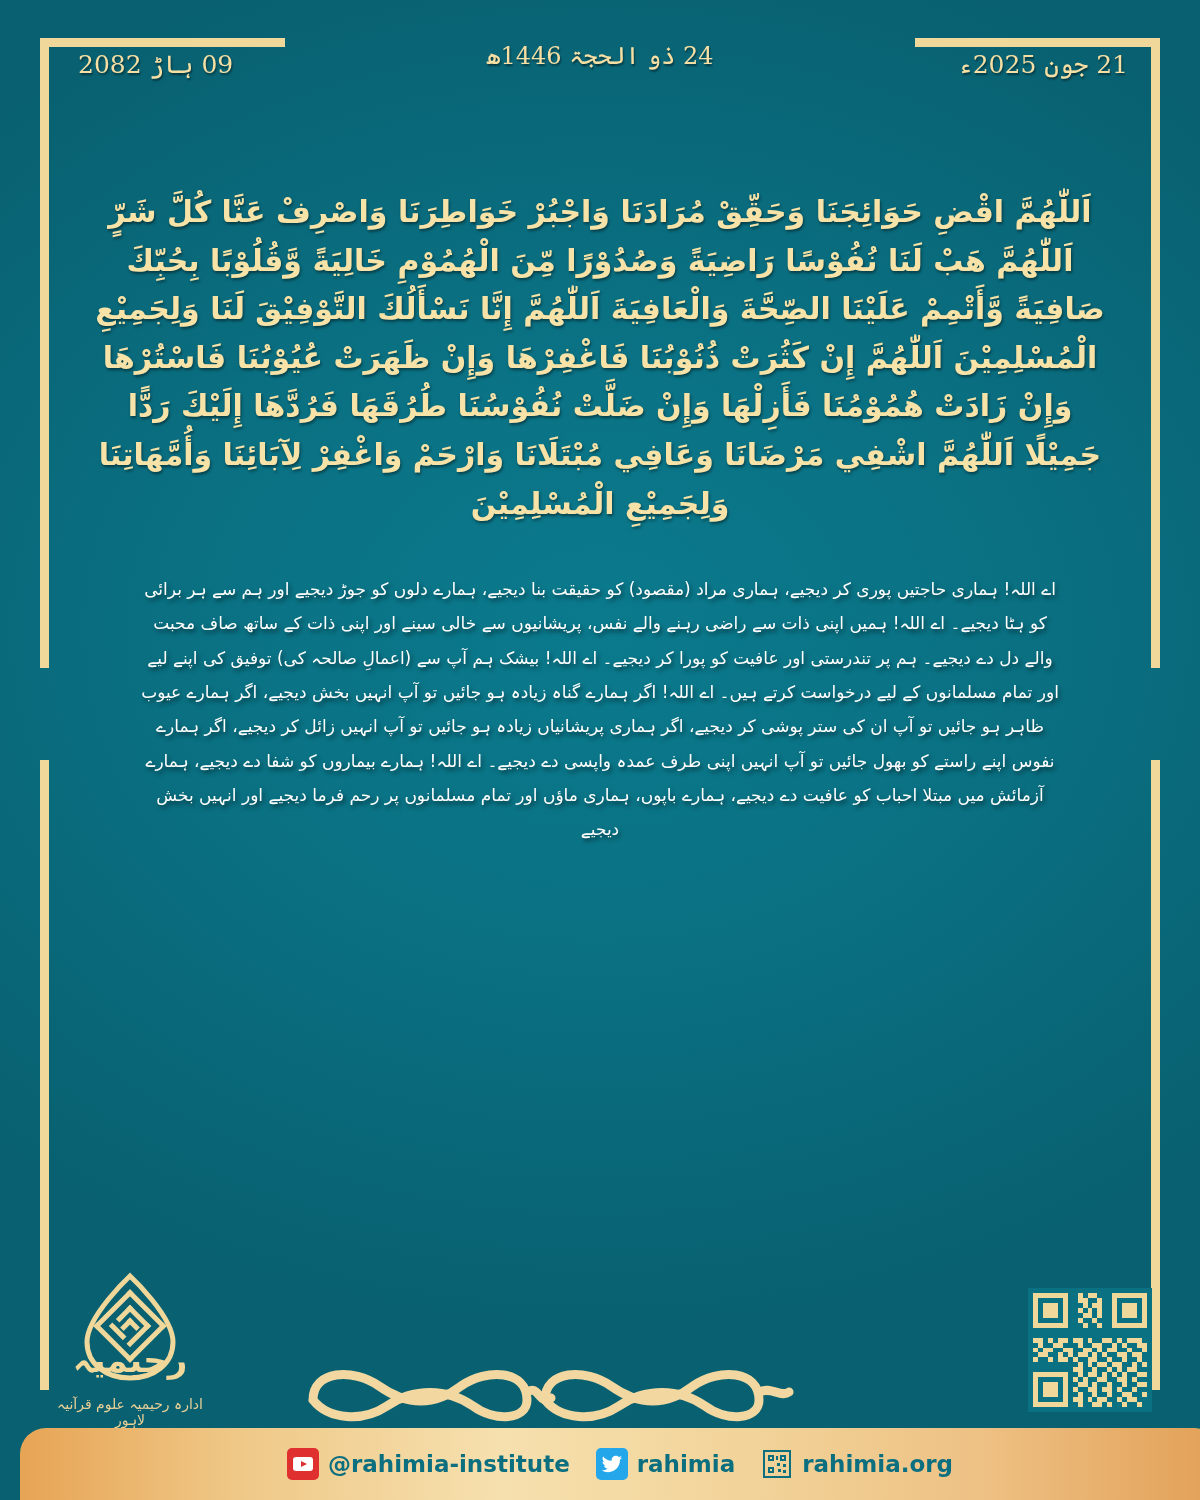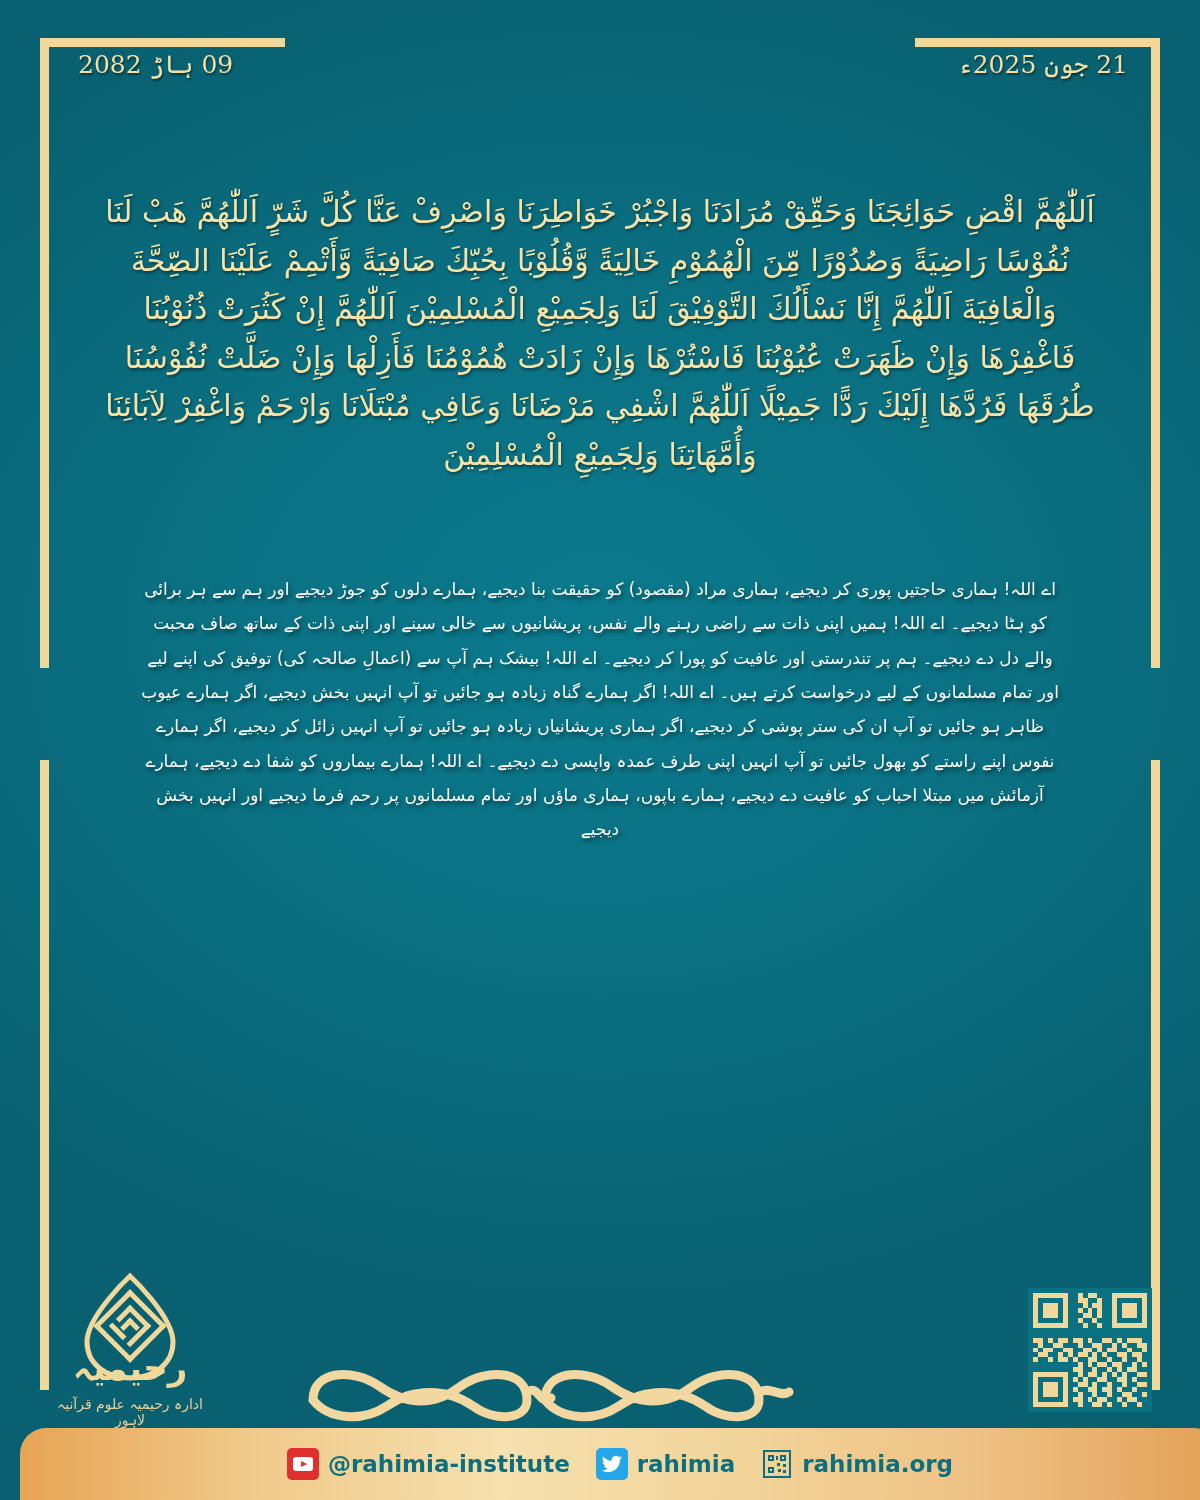--- a/index.html
+++ b/index.html
@@ -60,41 +60,41 @@
   .arabic{
     position:absolute;
     top:188px;left:95px;right:95px;
     text-align:center;
     direction:rtl;
     color:#f7e3a8;
     font-size:30px;
     line-height:1.62;
     font-family:"DejaVu Sans","Liberation Sans",sans-serif;
     text-shadow:1px 2px 3px rgba(0,0,0,.45);
-    font-weight:normal;
+    font-weight:bold;
   }
 
   
   .urdu{
     position:absolute;
     top:572px;left:140px;right:140px;
     text-align:center;
     direction:rtl;
     color:#ffffff;
     font-size:17px;
     line-height:2.02;
     font-family:"DejaVu Sans","Liberation Sans",sans-serif;
     text-shadow:2px 3px 4px rgba(0,0,0,.5);
   }
 
   
   .logo{position:absolute;left:55px;top:1272px;width:150px;height:168px;}
   .logo svg{display:block;}
   .logo-word{
-    position:absolute;left:0;right:0;top:76px;
+    position:absolute;left:0;right:0;top:68px;
     text-align:center;color:#f0d79a;
     font-size:34px;font-weight:bold;direction:rtl;
     font-family:"DejaVu Sans","Liberation Sans",sans-serif;
   }
   .logo-sub{
     position:absolute;left:0;right:0;top:124px;
     text-align:center;color:#e7cf96;
     font-size:14px;direction:rtl;letter-spacing:.5px;
     font-family:"DejaVu Sans","Liberation Sans",sans-serif;
   }
@@ -136,20 +136,21 @@
 <div class="poster">
 
   <div class="frame-seg f-top-left"></div>
   <div class="frame-seg f-top-right"></div>
   <div class="frame-seg f-left-up"></div>
   <div class="frame-seg f-left-dn"></div>
   <div class="frame-seg f-right-up"></div>
   <div class="frame-seg f-right-dn"></div>
 
   <div class="date-row">
+    <div class="date date-hijri">24 ذو الحجۃ 1446ھ</div>
     <div class="date date-greg">21 جون 2025ء</div>
     <div class="date date-local">09 ہاڑ 2082</div>
   </div>
 
 
   <div class="arabic">اَللّٰھُمَّ اقْضِ حَوَائِجَنَا وَحَقِّقْ مُرَادَنَا وَاجْبُرْ خَوَاطِرَنَا وَاصْرِفْ عَنَّا كُلَّ شَرٍّ اَللّٰھُمَّ ھَبْ لَنَا نُفُوْسًا رَاضِيَةً وَصُدُوْرًا مِّنَ الْهُمُوْمِ خَالِيَةً وَّقُلُوْبًا بِحُبِّكَ صَافِيَةً وَّأَتْمِمْ عَلَيْنَا الصِّحَّةَ وَالْعَافِيَةَ اَللّٰھُمَّ إِنَّا نَسْأَلُكَ التَّوْفِيْقَ لَنَا وَلِجَمِيْعِ الْمُسْلِمِيْنَ اَللّٰھُمَّ إِنْ كَثُرَتْ ذُنُوْبُنَا فَاغْفِرْهَا وَإِنْ ظَهَرَتْ عُيُوْبُنَا فَاسْتُرْهَا وَإِنْ زَادَتْ هُمُوْمُنَا فَأَزِلْهَا وَإِنْ ضَلَّتْ نُفُوْسُنَا طُرُقَهَا فَرُدَّهَا إِلَيْكَ رَدًّا جَمِيْلًا اَللّٰھُمَّ اشْفِي مَرْضَانَا وَعَافِي مُبْتَلَانَا وَارْحَمْ وَاغْفِرْ لِآبَائِنَا وَأُمَّهَاتِنَا وَلِجَمِيْعِ الْمُسْلِمِيْنَ</div>
 
   <div class="urdu">اے اللہ! ہماری حاجتیں پوری کر دیجیے، ہماری مراد (مقصود) کو حقیقت بنا دیجیے، ہمارے دلوں کو جوڑ دیجیے اور ہم سے ہر برائی کو ہٹا دیجیے۔ اے اللہ! ہمیں اپنی ذات سے راضی رہنے والے نفس، پریشانیوں سے خالی سینے اور اپنی ذات کے ساتھ صاف محبت والے دل دے دیجیے۔ ہم پر تندرستی اور عافیت کو پورا کر دیجیے۔ اے اللہ! بیشک ہم آپ سے (اعمالِ صالحہ کی) توفیق کی اپنے لیے اور تمام مسلمانوں کے لیے درخواست کرتے ہیں۔ اے اللہ! اگر ہمارے گناہ زیادہ ہو جائیں تو آپ انہیں بخش دیجیے، اگر ہمارے عیوب ظاہر ہو جائیں تو آپ ان کی ستر پوشی کر دیجیے، اگر ہماری پریشانیاں زیادہ ہو جائیں تو آپ انہیں زائل کر دیجیے، اگر ہمارے نفوس اپنے راستے کو بھول جائیں تو آپ انہیں اپنی طرف عمدہ واپسی دے دیجیے۔ اے اللہ! ہمارے بیماروں کو شفا دے دیجیے، ہمارے آزمائش میں مبتلا احباب کو عافیت دے دیجیے، ہمارے باپوں، ہماری ماؤں اور تمام مسلمانوں پر رحم فرما دیجیے اور انہیں بخش دیجیے</div>
 
   <div class="logo">

